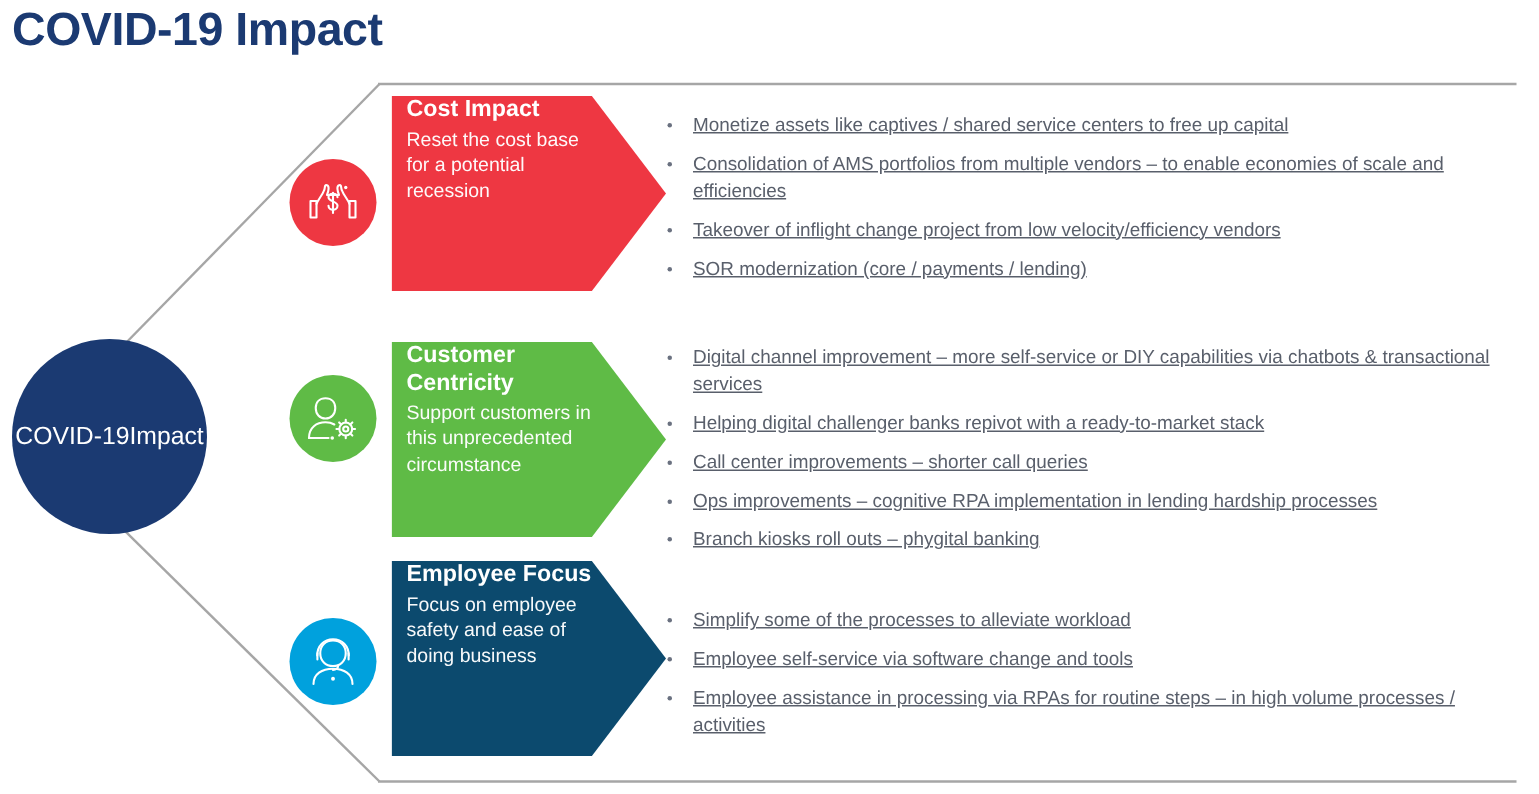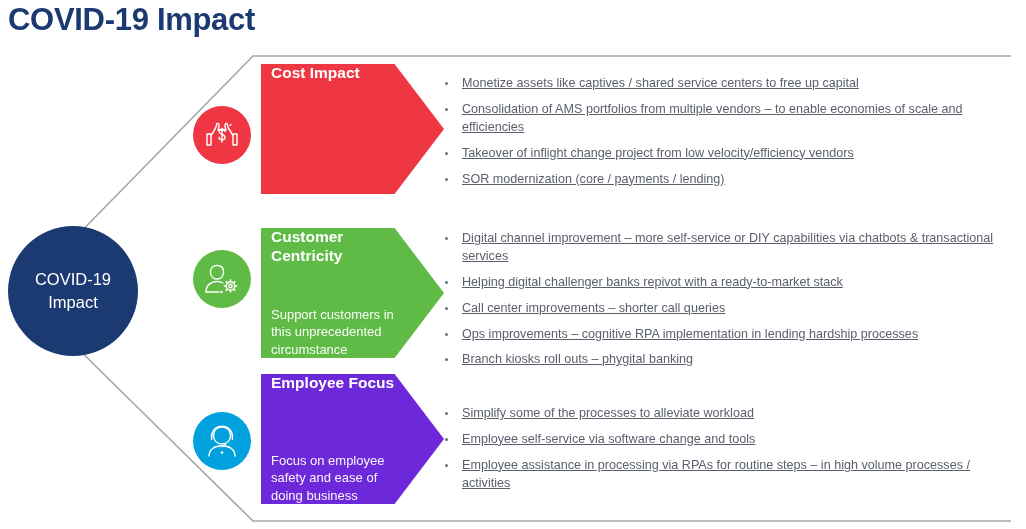--- a/index.html
+++ b/index.html
@@ -27,21 +27,21 @@
 
   
   .center-circle {
     position: absolute;
     left: 8px; top: 226px;
     width: 130px; height: 130px;
     border-radius: 50%;
     background: #1b3a72;
     color: #ffffff;
     display: flex;
-    flex-direction: column;
+    flex-direction: row;
     align-items: center;
     justify-content: center;
     font-size: 16.5px;
     line-height: 1.38;
     text-align: center;
   }
 
   
   .row { position: absolute; left: 0; width: 1026px; }
   .row-cost     { top: 64px;  height: 130px; }
@@ -59,26 +59,26 @@
   .row-cost     .icon-badge { top: 42px;  background: #ee3742; }
   .row-customer .icon-badge { top: 22px;  background: #5fbb46; }
   .row-employee .icon-badge { top: 38px;  background: #00a1dd; }
 
   
   .arrow {
     position: absolute;
     left: 261px; top: 0;
     width: 183px; height: 130px;
     clip-path: polygon(0 0, 73% 0, 100% 50%, 73% 100%, 0 100%);
-    display: flex; flex-direction: column; justify-content: space-between;
+    display: flex; flex-direction: column; justify-content: flex-start;
     padding-left: 10px; padding-right: 42px;
   }
   .row-cost     .arrow { background: #ee3742; }
   .row-customer .arrow { background: #5fbb46; }
-  .row-employee .arrow { background: #6d28d9; }
+  .row-employee .arrow { background: #0c4a6e; }
 
   .arrow-title {
     color: #ffffff;
     font-size: 15.5px;
     font-weight: bold;
     line-height: 1.2;
     margin-bottom: 1px;
   }
   .arrow-sub {
     color: #ffffff;
@@ -141,20 +141,21 @@
         <path d="M8 16 C9 13 12 10 13 7 C14 5 13 3 15 3.5 C16.6 4 16.2 7 15 10 L19 10"></path>
         <path d="M34 14 L34 25 L30 25 L30 14 Z"></path>
         <path d="M30 16 C29 13 26 10 25 7 C24 5 25 3 23 3.5 C21.4 4 21.8 7 23 10 L19 10"></path>
         <path d="M19 8.5 L19 22"></path>
         <path d="M22 11.5 C22 10 20.6 9.2 19 9.2 C17.4 9.2 16 10 16 11.5 C16 14.6 22 13.9 22 17.2 C22 18.8 20.6 19.8 19 19.8 C17.4 19.8 16 18.8 16 17.2"></path>
         <circle cx="27.5" cy="5" r="1.1" fill="#ffffff" stroke="none"></circle>
       </svg>
     </div>
     <div class="arrow">
       <div class="arrow-title">Cost Impact</div>
+      <div class="arrow-sub">Reset the cost base for a potential recession</div>
     </div>
     <div class="bullets">
       <div class="bullet">Monetize assets like captives / shared service centers to free up capital</div>
       <div class="bullet">Consolidation of AMS portfolios from multiple vendors – to enable economies of scale and efficiencies</div>
       <div class="bullet">Takeover of inflight change project from low velocity/efficiency vendors</div>
       <div class="bullet">SOR modernization (core / payments / lending)</div>
     </div>
   </div>
 
   <div class="row row-customer">

